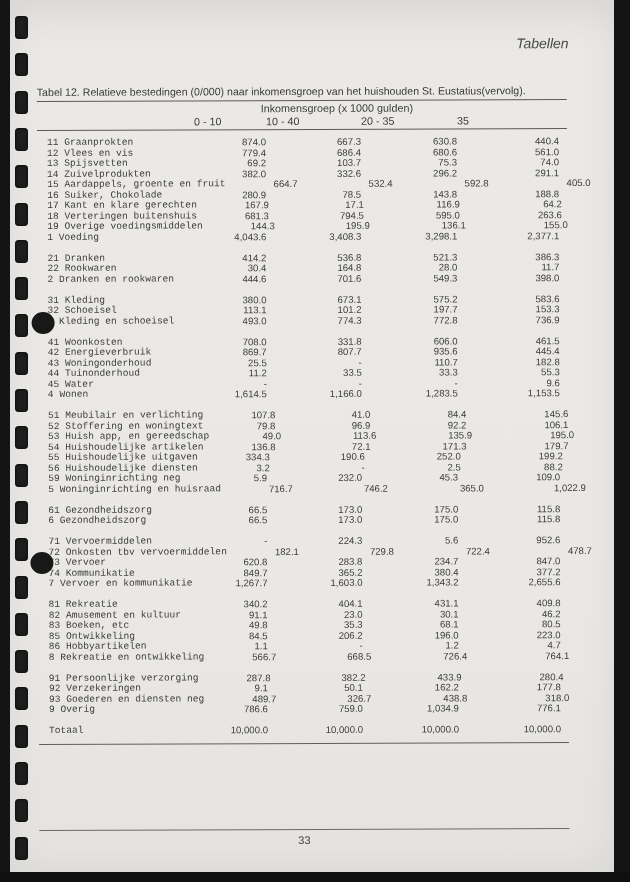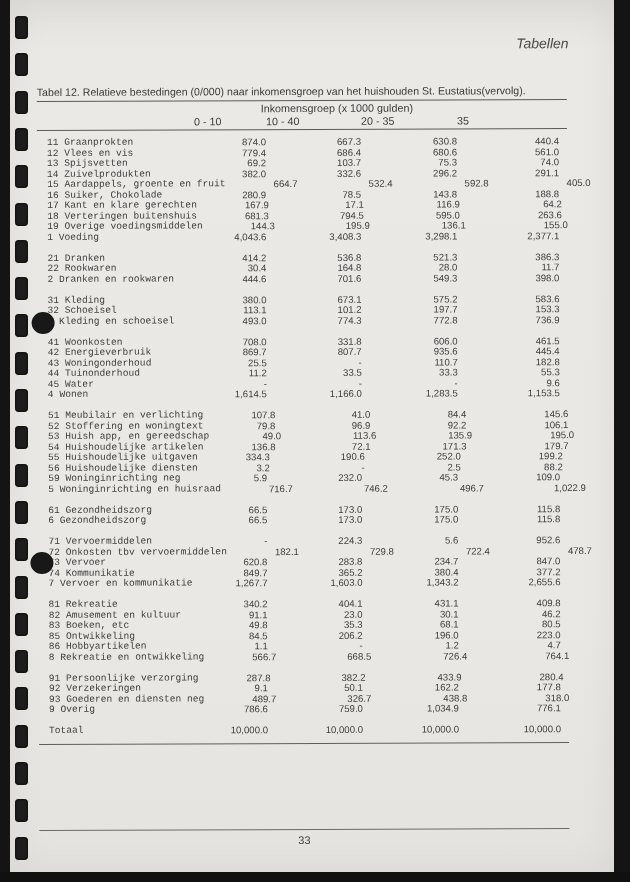--- a/index.html
+++ b/index.html
@@ -295,21 +295,21 @@
             <span class="lab">59 Woninginrichting neg</span>
             <span class="val">5.9</span>
             <span class="val">232.0</span>
             <span class="val">45.3</span>
             <span class="val">109.0</span>
           </div>
           <div class="row grid-row">
             <span class="lab">5 Woninginrichting en huisraad</span>
             <span class="val">716.7</span>
             <span class="val">746.2</span>
-            <span class="val">496.7</span>
+            <span class="val">365.0</span>
             <span class="val">1,022.9</span>
           </div>
           <div class="gap"></div>
           <div class="row grid-row">
             <span class="lab">61 Gezondheidszorg</span>
             <span class="val">66.5</span>
             <span class="val">173.0</span>
             <span class="val">175.0</span>
             <span class="val">115.8</span>
           </div>

